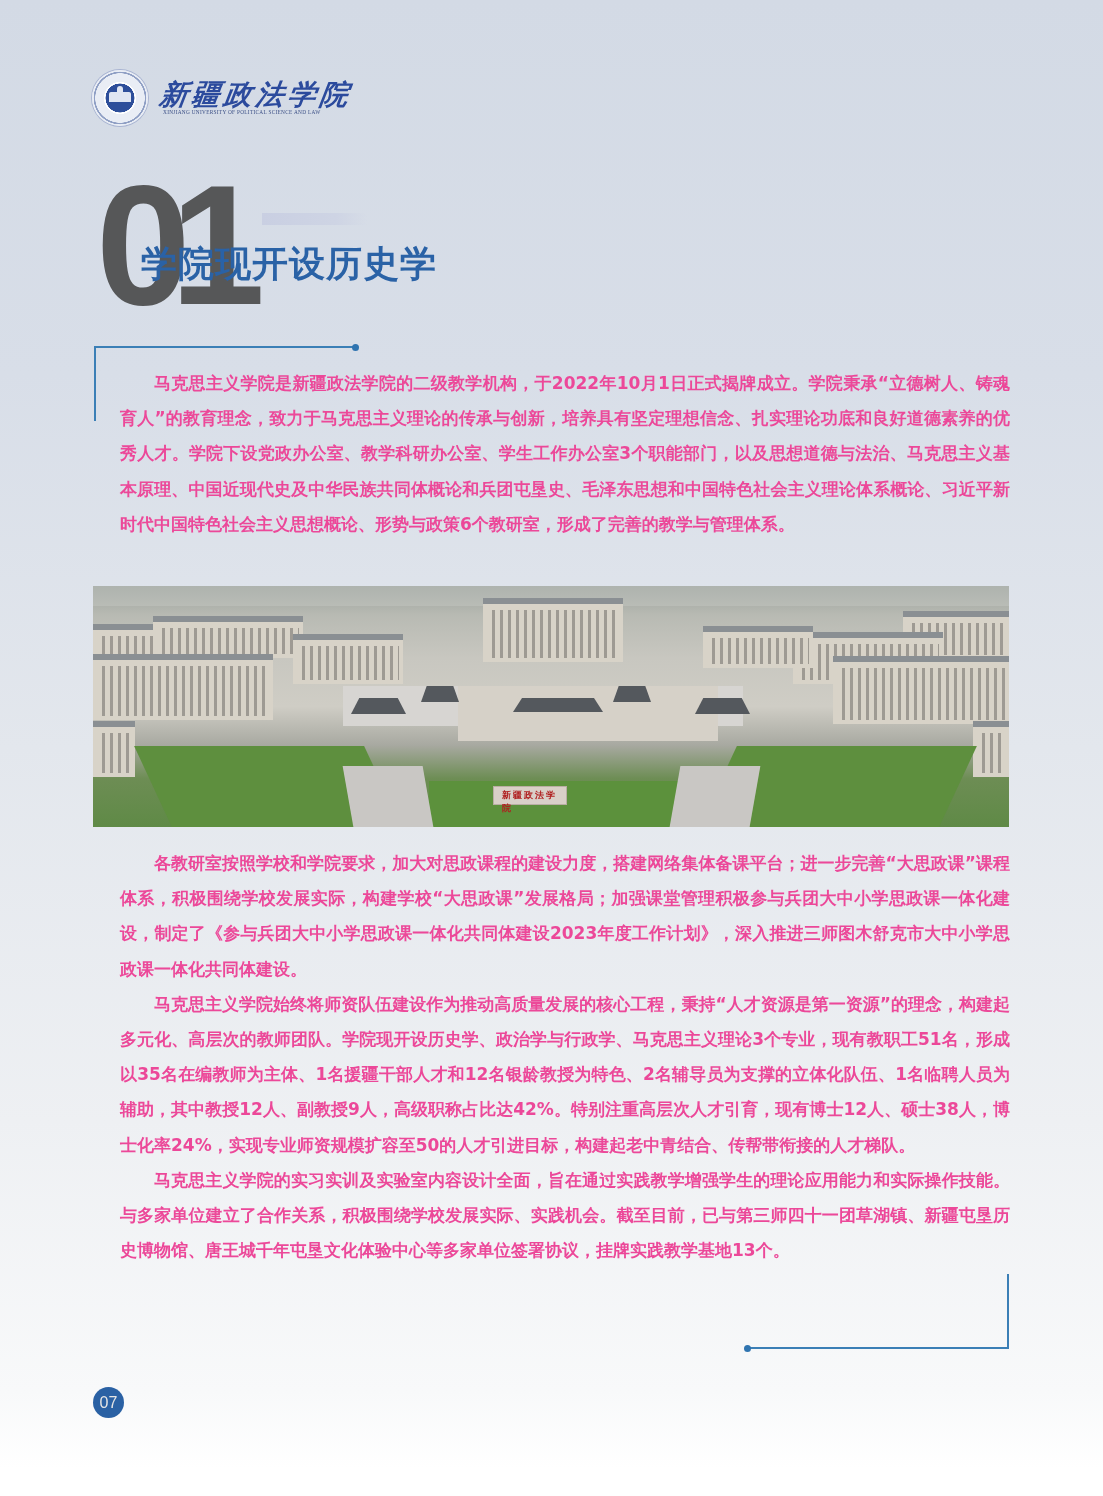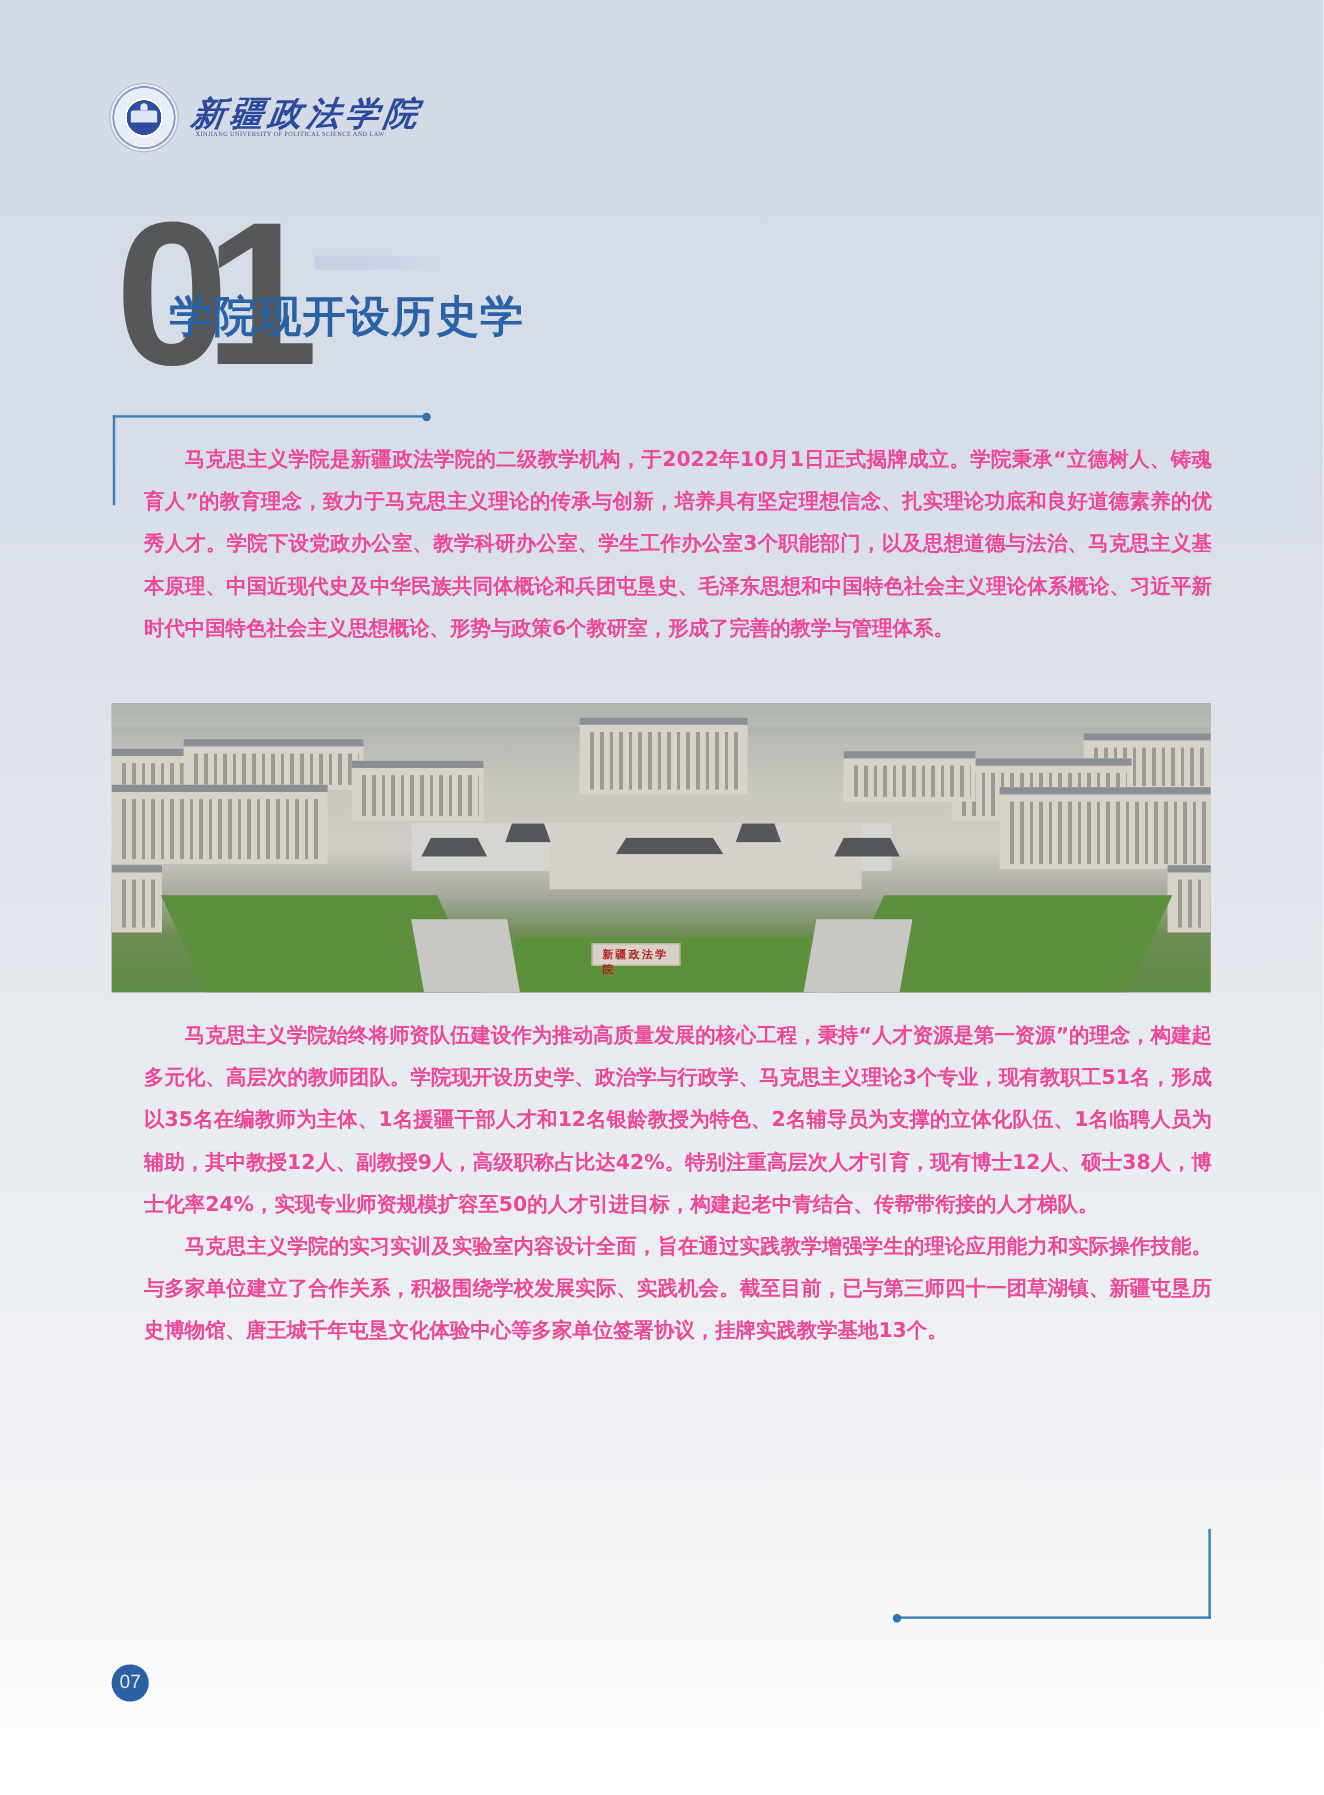--- a/index.html
+++ b/index.html
@@ -105,20 +105,21 @@
   <div class="roof" style="left:328px; top:100px; width:38px; height:16px; clip-path: polygon(15% 0,85% 0,100% 100%,0 100%);"></div>
   <div class="roof" style="left:420px; top:112px; width:90px; height:14px; clip-path: polygon(10% 0,90% 0,100% 100%,0 100%);"></div>
   <div class="roof" style="left:520px; top:100px; width:38px; height:16px; clip-path: polygon(15% 0,85% 0,100% 100%,0 100%);"></div>
   <div class="roof" style="left:602px; top:112px; width:55px; height:16px; clip-path: polygon(15% 0,85% 0,100% 100%,0 100%);"></div>
   <div class="stone">
       <span>新疆政法学院</span>
     </div>
 </div>
 
 <div class="abs para" style="top:846px;">
+  <p>各教研室按照学校和学院要求，加大对思政课程的建设力度，搭建网络集体备课平台；进一步完善“大思政课”课程体系，积极围绕学校发展实际，构建学校“大思政课”发展格局；加强课堂管理积极参与兵团大中小学思政课一体化建设，制定了《参与兵团大中小学思政课一体化共同体建设2023年度工作计划》，深入推进三师图木舒克市大中小学思政课一体化共同体建设。</p>
   <p>马克思主义学院始终将师资队伍建设作为推动高质量发展的核心工程，秉持“人才资源是第一资源”的理念，构建起多元化、高层次的教师团队。学院现开设历史学、政治学与行政学、马克思主义理论3个专业，现有教职工51名，形成以35名在编教师为主体、1名援疆干部人才和12名银龄教授为特色、2名辅导员为支撑的立体化队伍、1名临聘人员为辅助，其中教授12人、副教授9人，高级职称占比达42%。特别注重高层次人才引育，现有博士12人、硕士38人，博士化率24%，实现专业师资规模扩容至50的人才引进目标，构建起老中青结合、传帮带衔接的人才梯队。</p>
   <p>马克思主义学院的实习实训及实验室内容设计全面，旨在通过实践教学增强学生的理论应用能力和实际操作技能。与多家单位建立了合作关系，积极围绕学校发展实际、实践机会。截至目前，已与第三师四十一团草湖镇、新疆屯垦历史博物馆、唐王城千年屯垦文化体验中心等多家单位签署协议，挂牌实践教学基地13个。</p>
 </div>
 
 <div class="abs line-blue" style="left:1007px; top:1274px; width:2px; height:75px;"></div>
 <div class="abs line-blue" style="left:747px; top:1347px; width:262px; height:2px;"></div>
 <div class="abs dot" style="left:744px; top:1344.5px;"></div>
 
 <div class="abs pageno">07</div>
 

